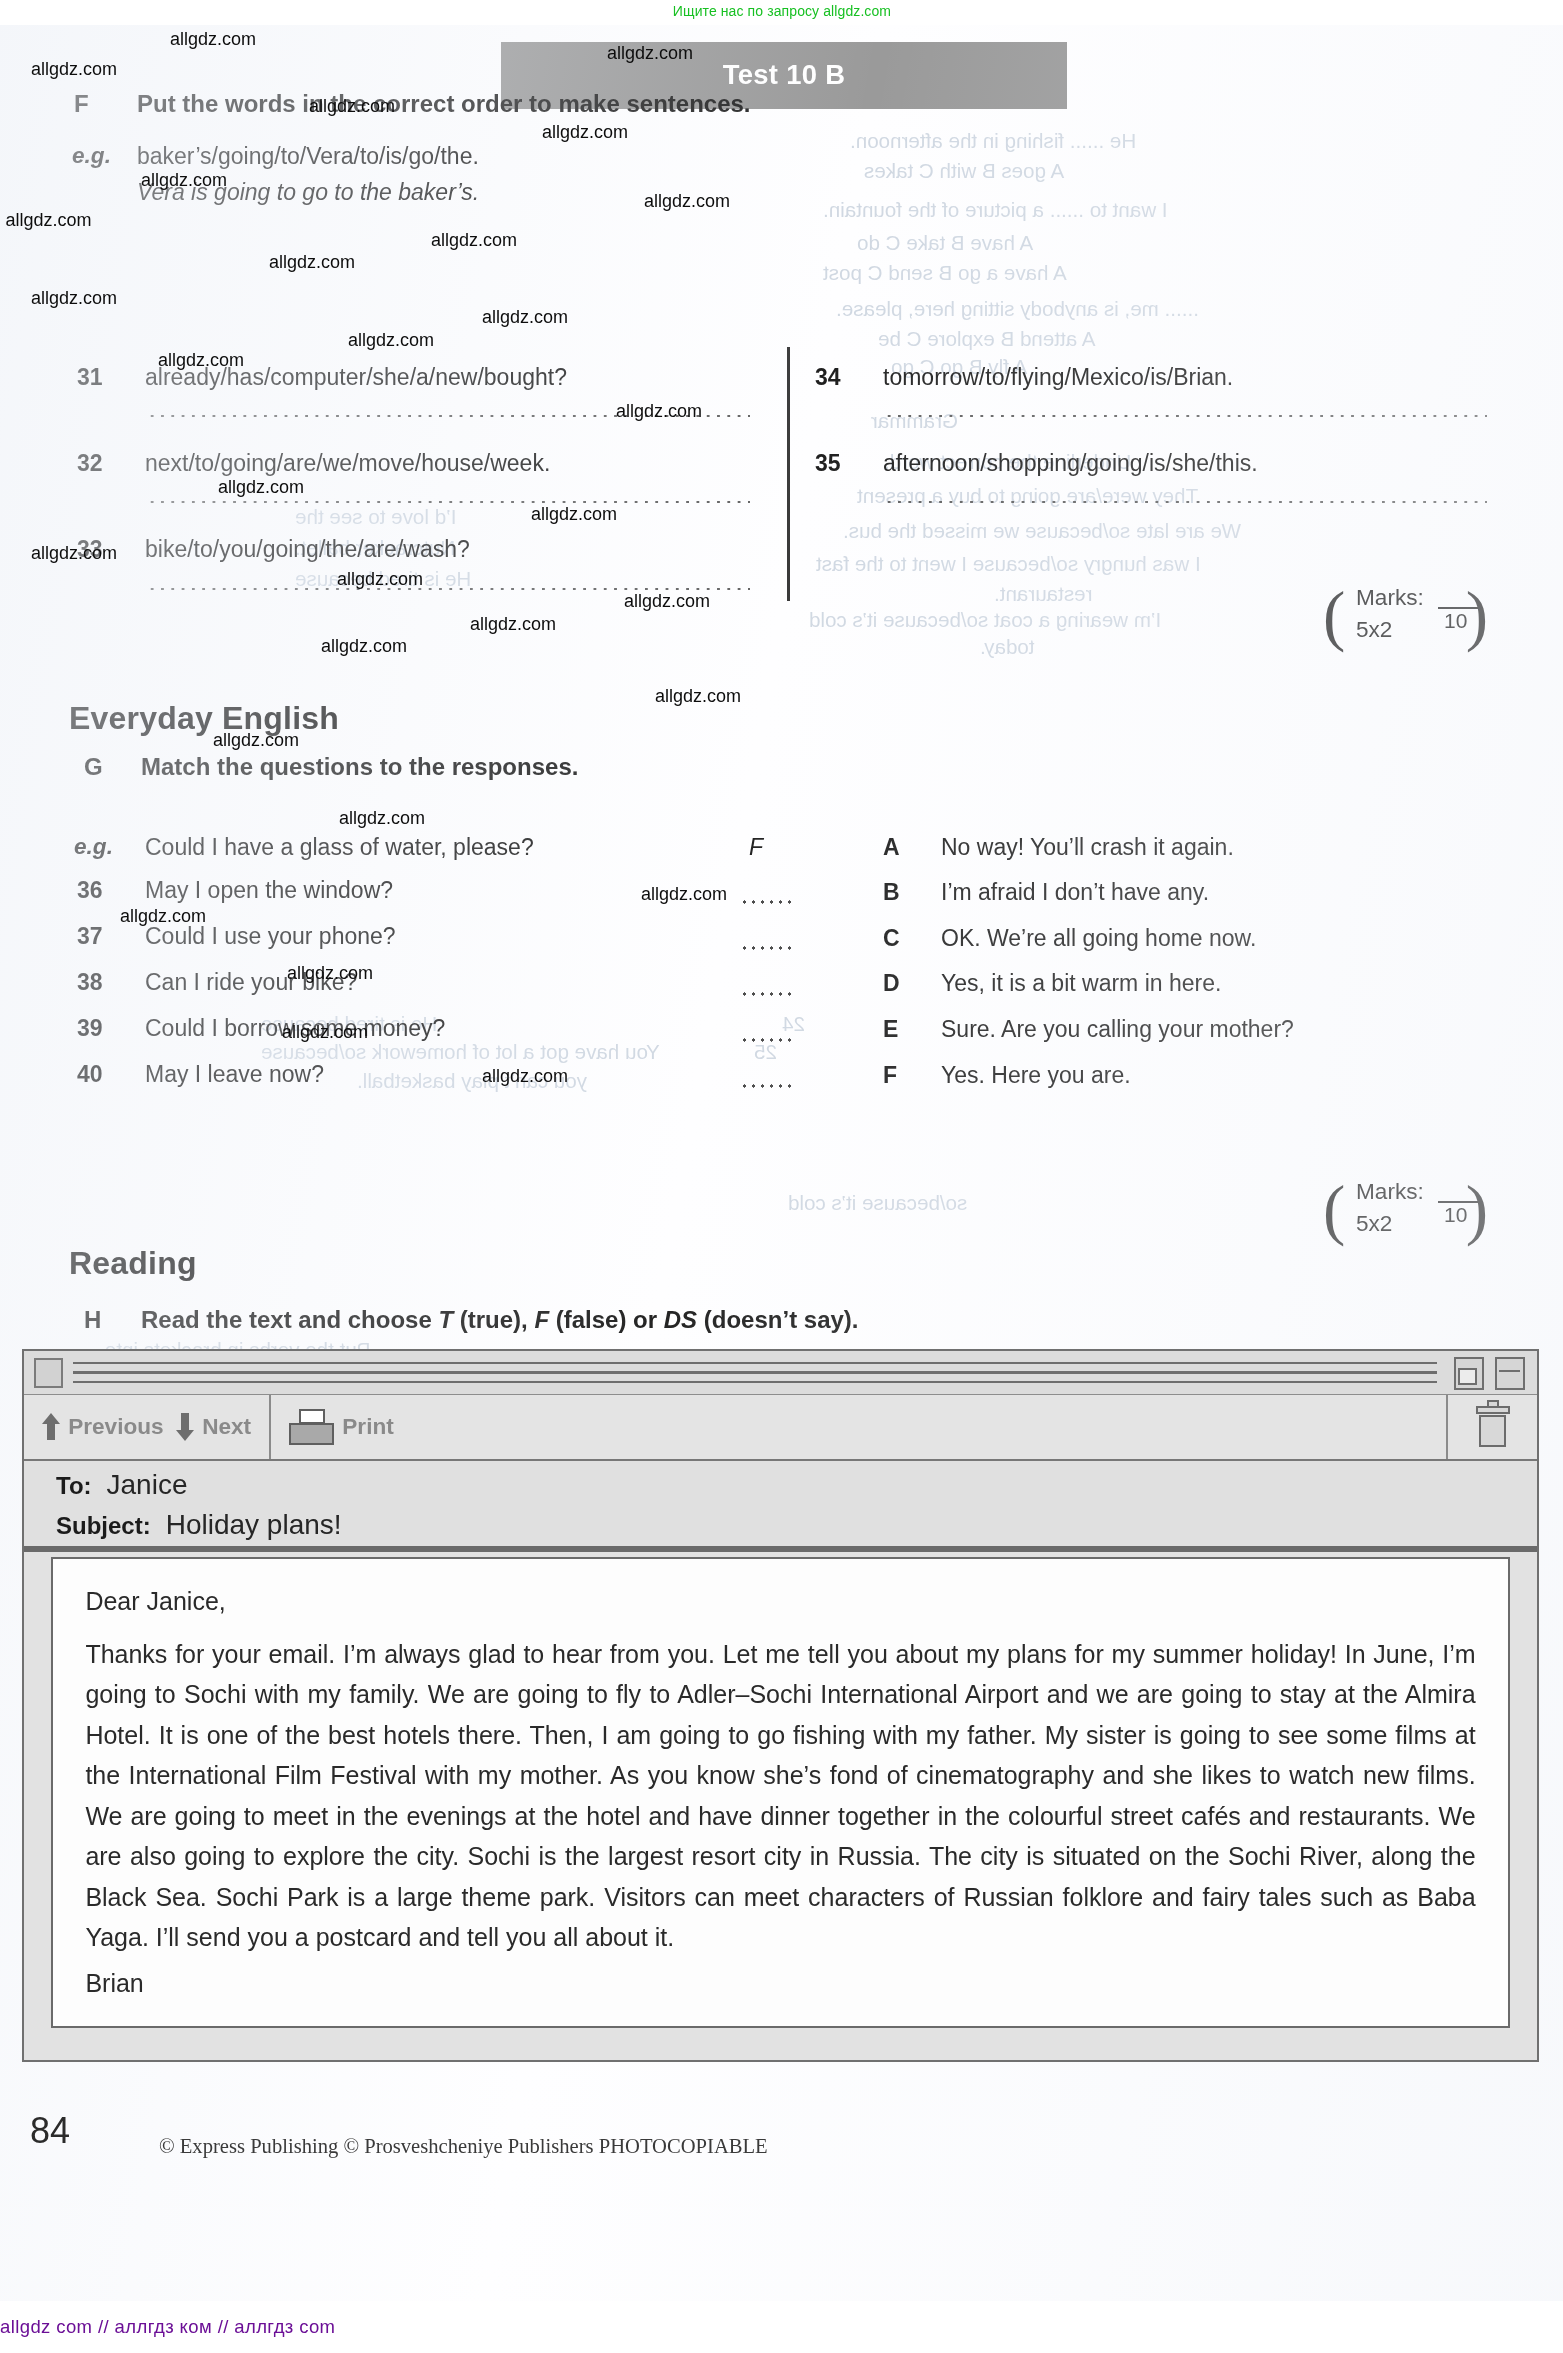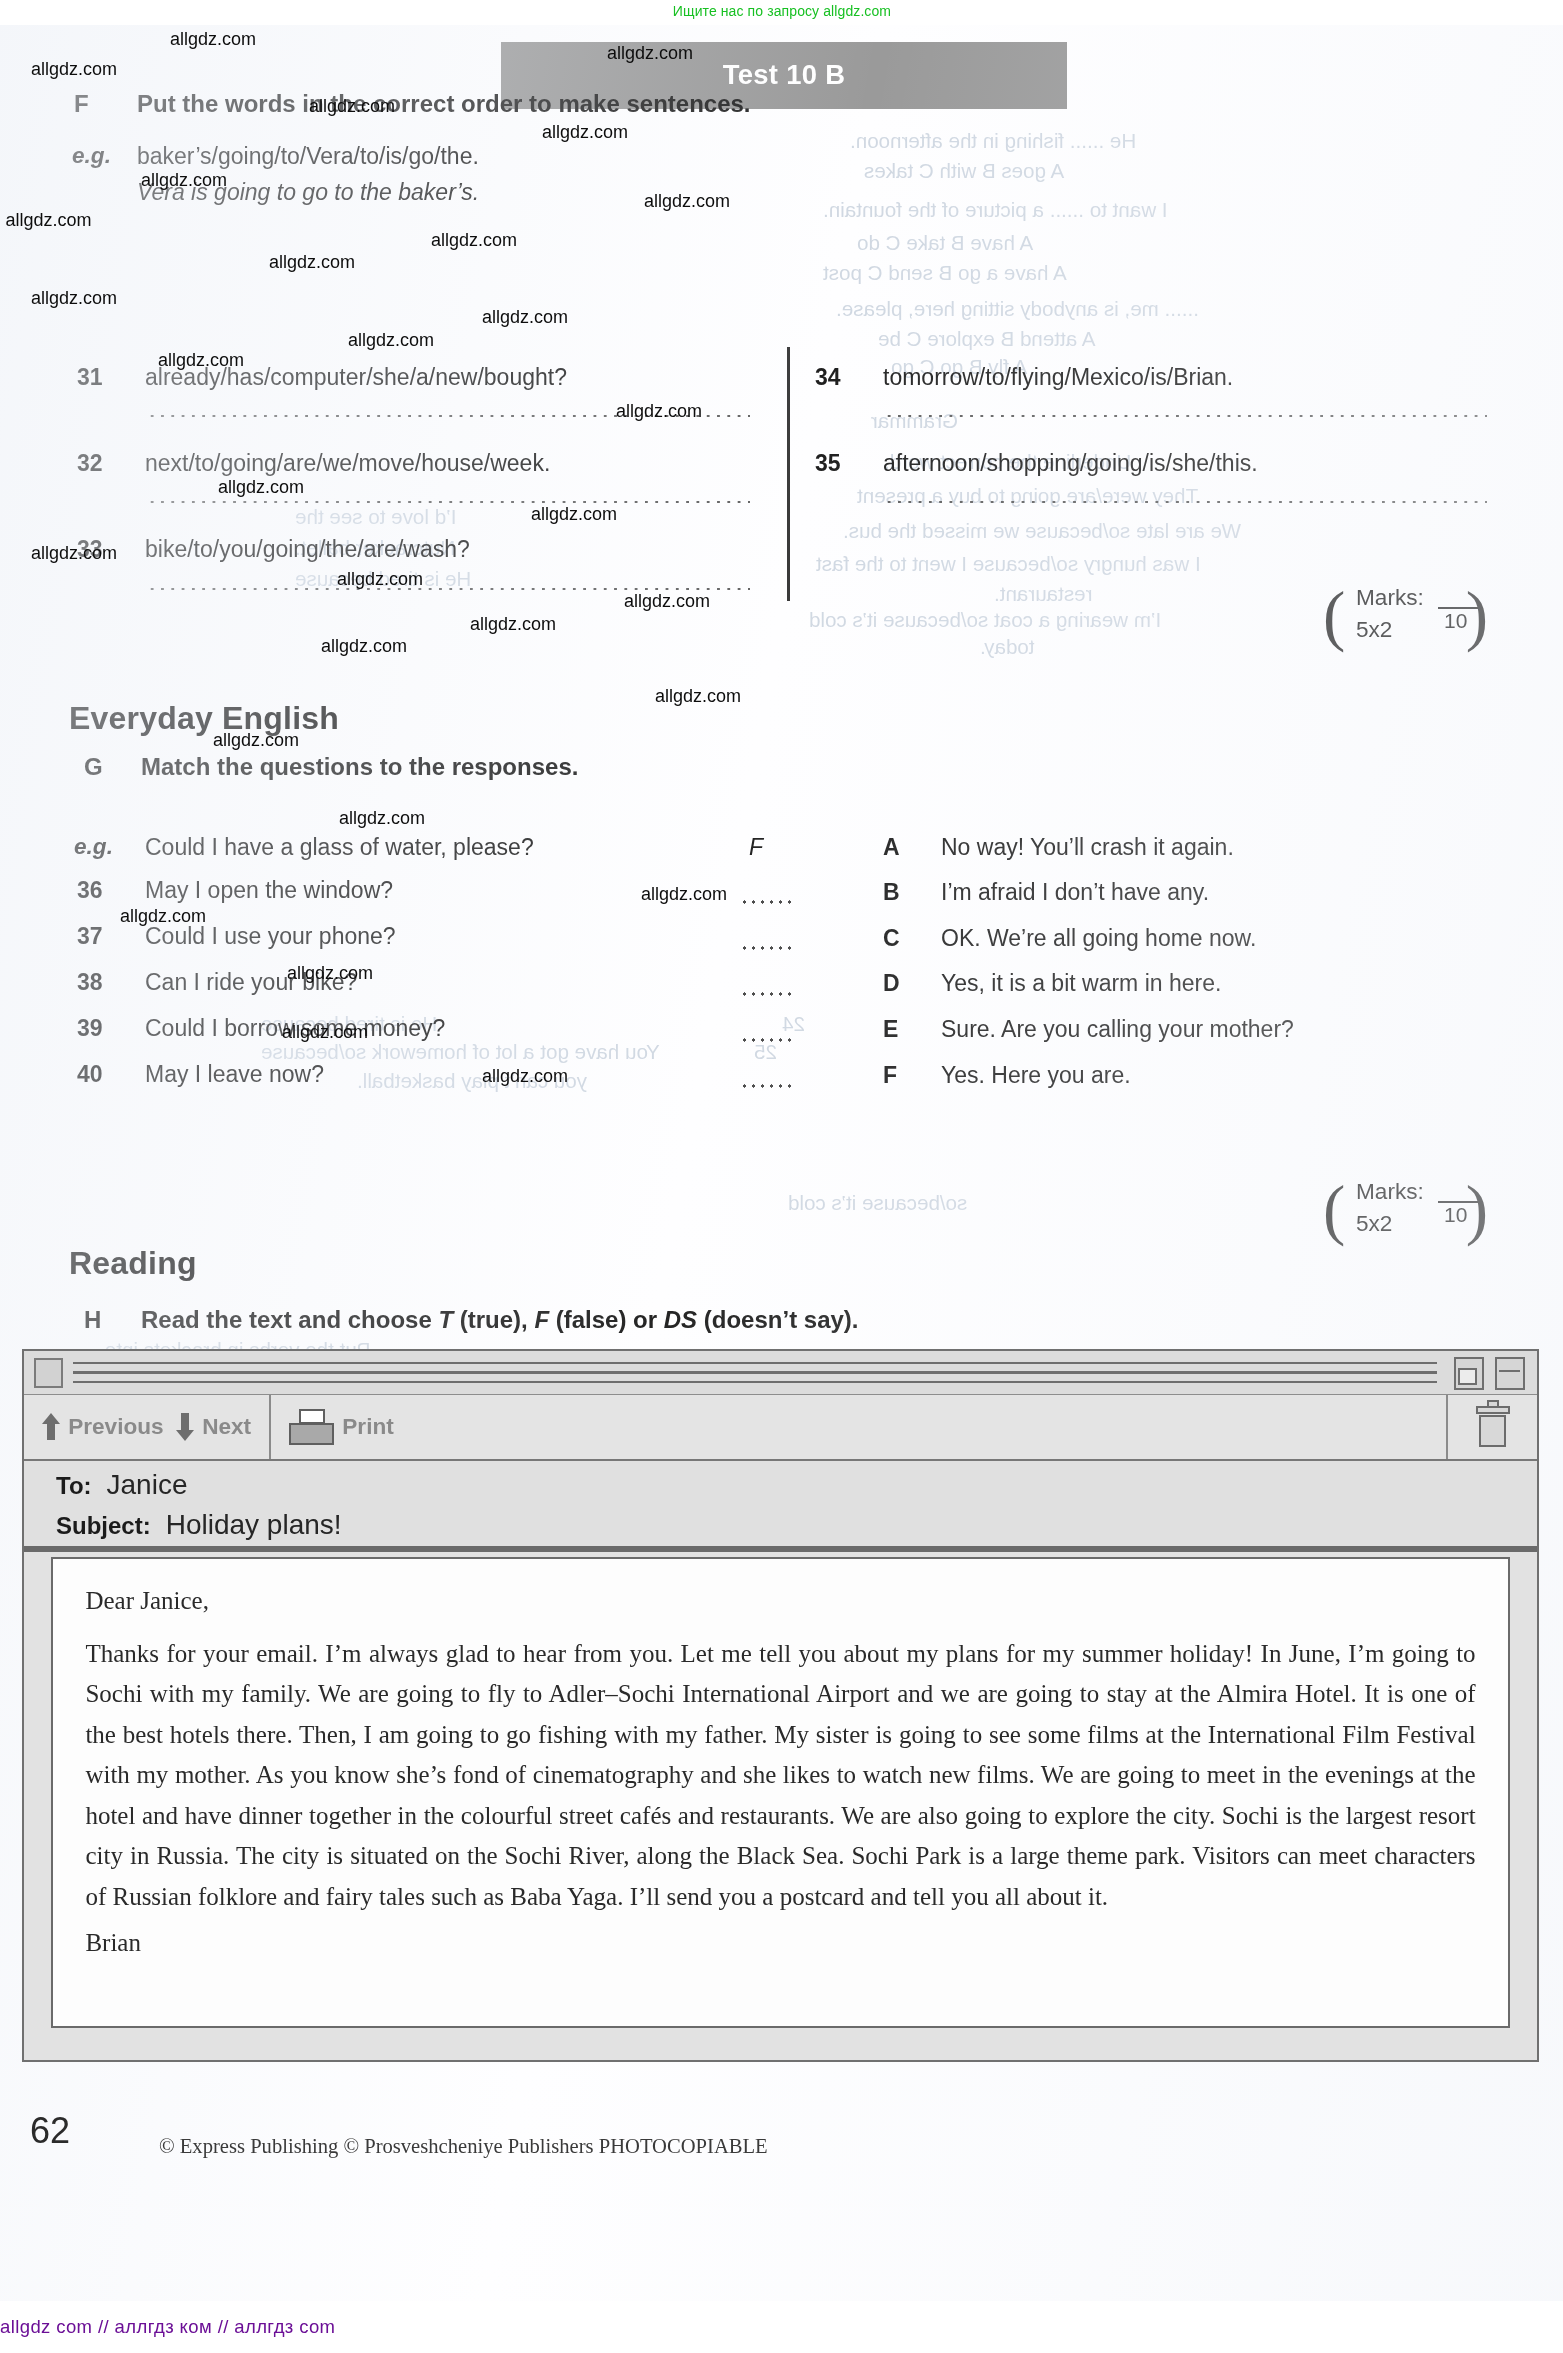--- a/index.html
+++ b/index.html
@@ -263,21 +263,21 @@
   }
   .fld-row{ display:flex; align-items:baseline; height:40px; }
   .fld-label{ font-size:24px; font-weight:700; color:#1b1b1b; }
   .fld-value{ font-size:28px; color:#262626; margin-left:15px;}
 
   .mail-body{
     position:absolute; left:27.4px; top:206px; right:27.4px; bottom:32px;
     background:#fdfdfd;
     border:2.1px solid #6a6a6a;
     padding:22px 32px;
-    font-family:Liberation Serif, serif;
+    font-family:Liberation Sans, sans-serif;
     font-size:25px;
     line-height:1.62;
     color:#2a2a2a;
   }
   .mail-body p{ margin:0 0 4.1px 0; text-align:justify; }
   .mail-body p.sal{ margin-bottom:12.3px; text-align:left;}
   .mail-body p.sig{ margin-top:5.5px; text-align:left;}
 
   
   .pagenum{
@@ -514,21 +514,21 @@
   </div>
 
   <div class="mail-body">
     <p class="sal">Dear Janice,</p>
     <p>Thanks for your email. I’m always glad to hear from you. Let me tell you about my plans for my summer holiday! In June, I’m going to Sochi with my family. We are going to fly to Adler–Sochi International Airport and we are going to stay at the Almira Hotel. It is one of the best hotels there. Then, I am going to go fishing with my father. My sister is going to see some films at the International Film Festival with my mother. As you know she’s fond of cinematography and she likes to watch new films. We are going to meet in the evenings at the hotel and have dinner together in the colourful street cafés and restaurants. We are also going to explore the city. Sochi is the largest resort city in Russia. The city is situated on the Sochi River, along the Black Sea. Sochi Park is a large theme park. Visitors can meet characters of Russian folklore and fairy tales such as Baba Yaga. I’ll send you a postcard and tell you all about it.</p>
     <p class="sig">Brian</p>
   </div>
 
 </div>
 
-<div class="pagenum">62</div>
+<div class="pagenum">84</div>
 <div class="copyright">© Express Publishing © Prosveshcheniye Publishers  PHOTOCOPIABLE</div>
 <div class="bottom-wm">allgdz com  //  аллгдз ком  //  аллгдз com</div>
 
 <div id="wm-layer">
     <div class="wm" style="left: 170px; top: 29px;">allgdz.com</div>
     <div class="wm" style="left: 31px; top: 59px;">allgdz.com</div>
     <div class="wm" style="left: 309px; top: 96px;">allgdz.com</div>
     <div class="wm" style="left: 607px; top: 43px;">allgdz.com</div>
     <div class="wm" style="left: 542px; top: 122px;">allgdz.com</div>
     <div class="wm" style="left: 141px; top: 170px;">allgdz.com</div>

